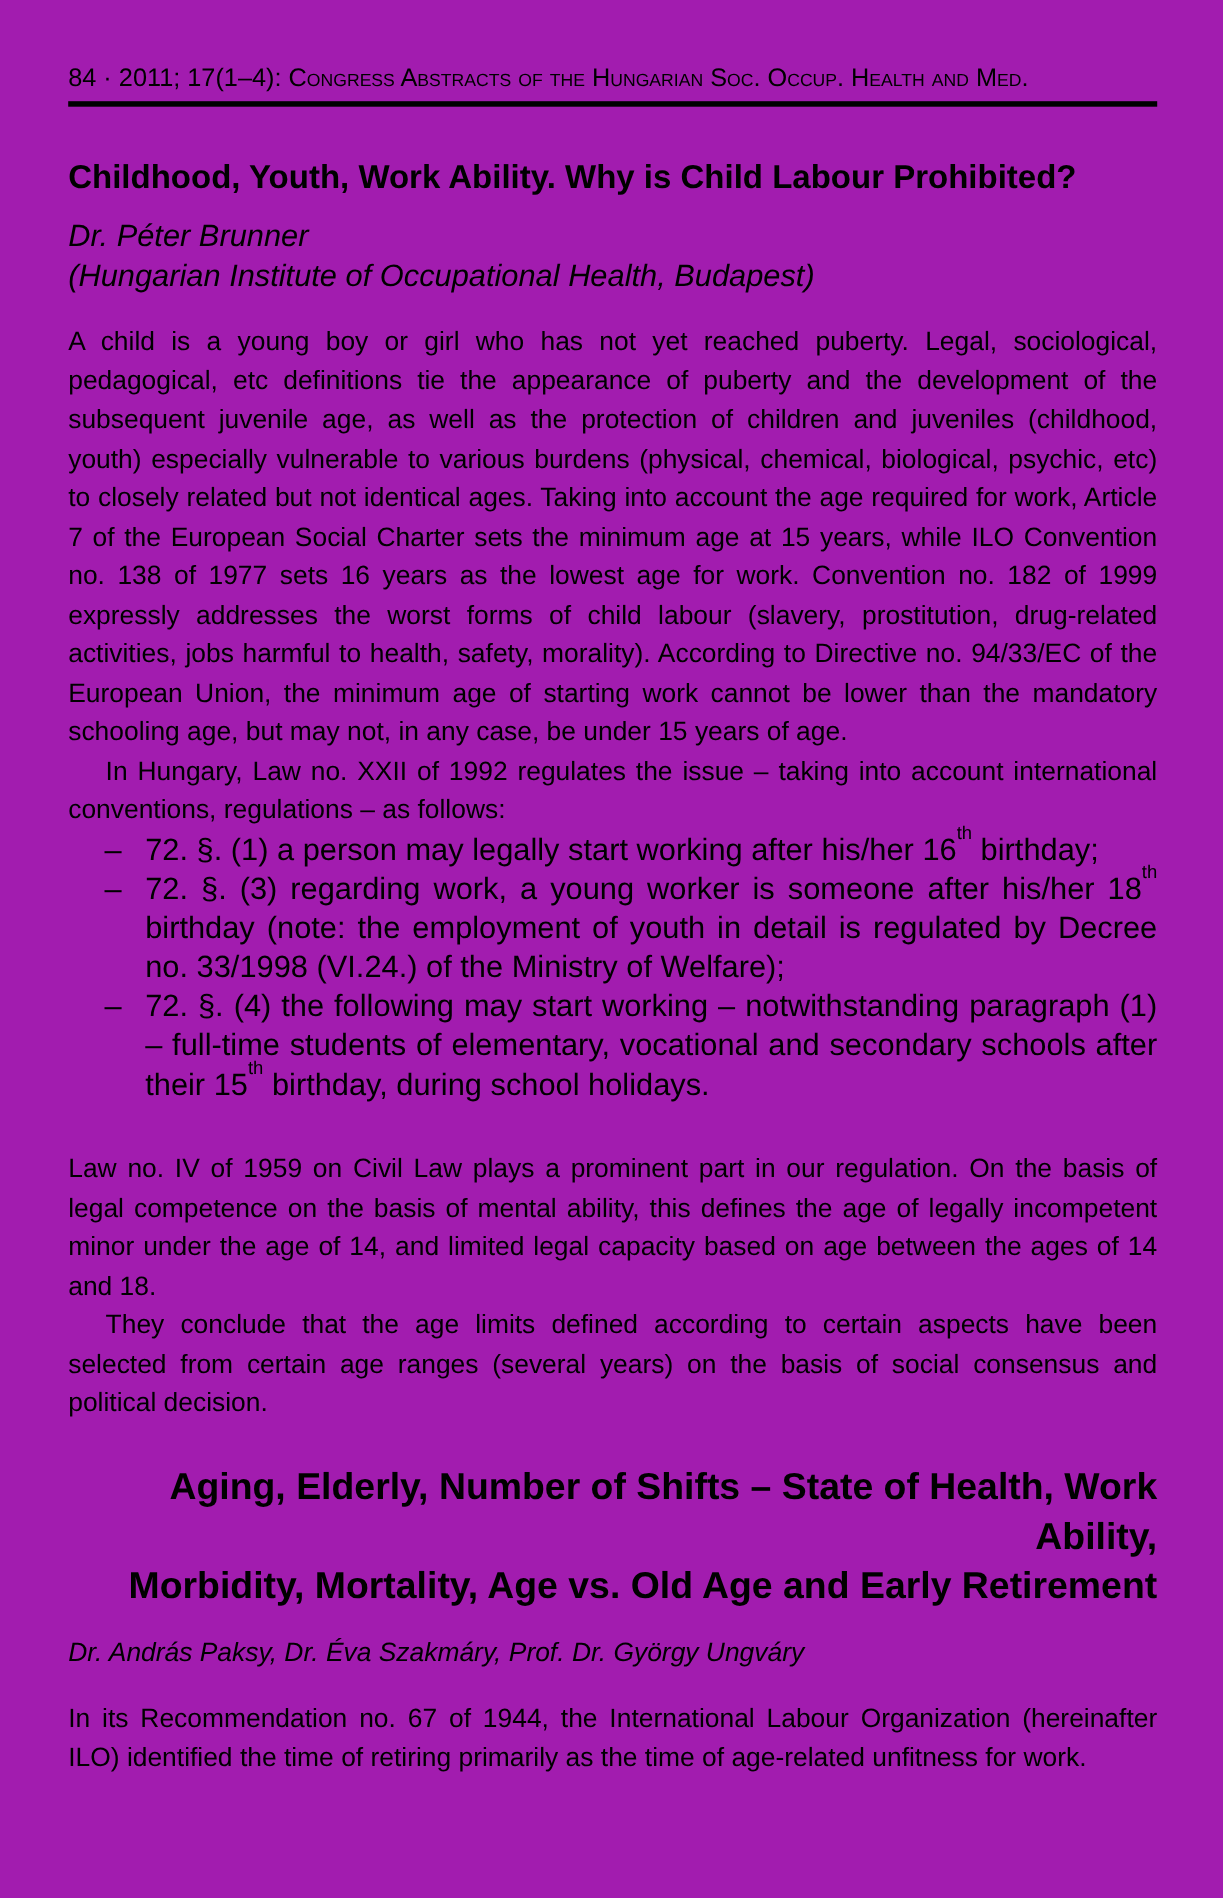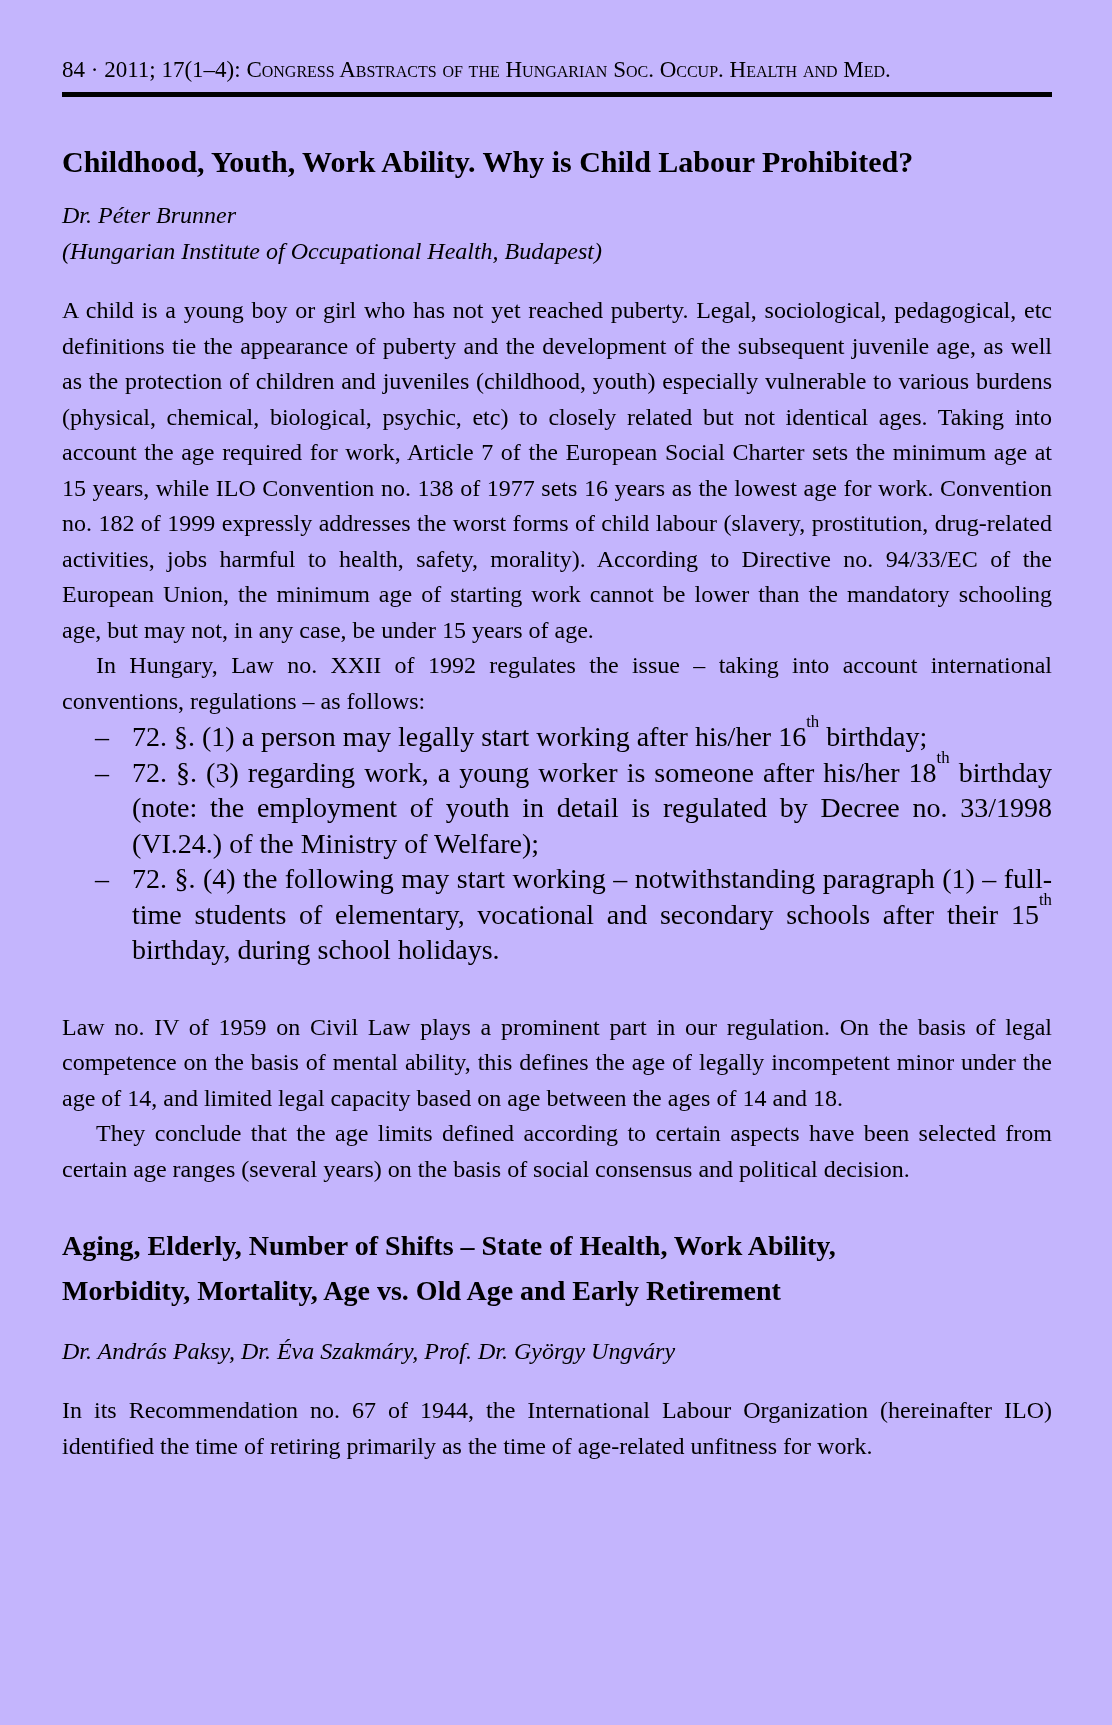--- a/index.html
+++ b/index.html
@@ -1,25 +1,25 @@
 <!DOCTYPE html>
 <html><head>
 <meta charset="utf-8">
 <style>
   html, body { margin: 0; padding: 0; background: #888; }
   .page {
     position: relative;
     width: 1112px;
     height: 1725px;
     margin: 0 auto;
-    background: #c4b5fd;
+    background: #a21caf;
     color: #000000;
     box-sizing: border-box;
     padding: 57px 60px 0 62px;
-    font-family: Liberation Serif, serif;
+    font-family: Liberation Sans, sans-serif;
     overflow: hidden;
   }
   .running-header {
     font-size: 23px;
     line-height: 26px;
     white-space: nowrap;
   }
   .running-header .sc { font-variant: small-caps; }
   .header-rule {
     height: 5px;
@@ -27,28 +27,29 @@
     margin-top: 9px;
     border: none;
   }
   h1.article-title {
     font-size: 30px;
     line-height: 38px;
     font-weight: bold;
     margin: 46px 0 0 0;
   }
   h2.article-title {
-    font-size: 28px;
+    font-size: 34px;
     line-height: 45px;
     font-weight: bold;
     margin: 36px 0 0 0;
+    text-align: right;
   }
   .byline {
     font-style: italic;
-    font-size: 24px;
+    font-size: 28px;
     line-height: 36px;
     margin: 16px 0 0 0;
   }
   .byline .line { display: block; }
   .authors2 {
     font-style: italic;
     font-size: 24px;
     line-height: 36px;
     margin: 20px 0 0 0;
   }

